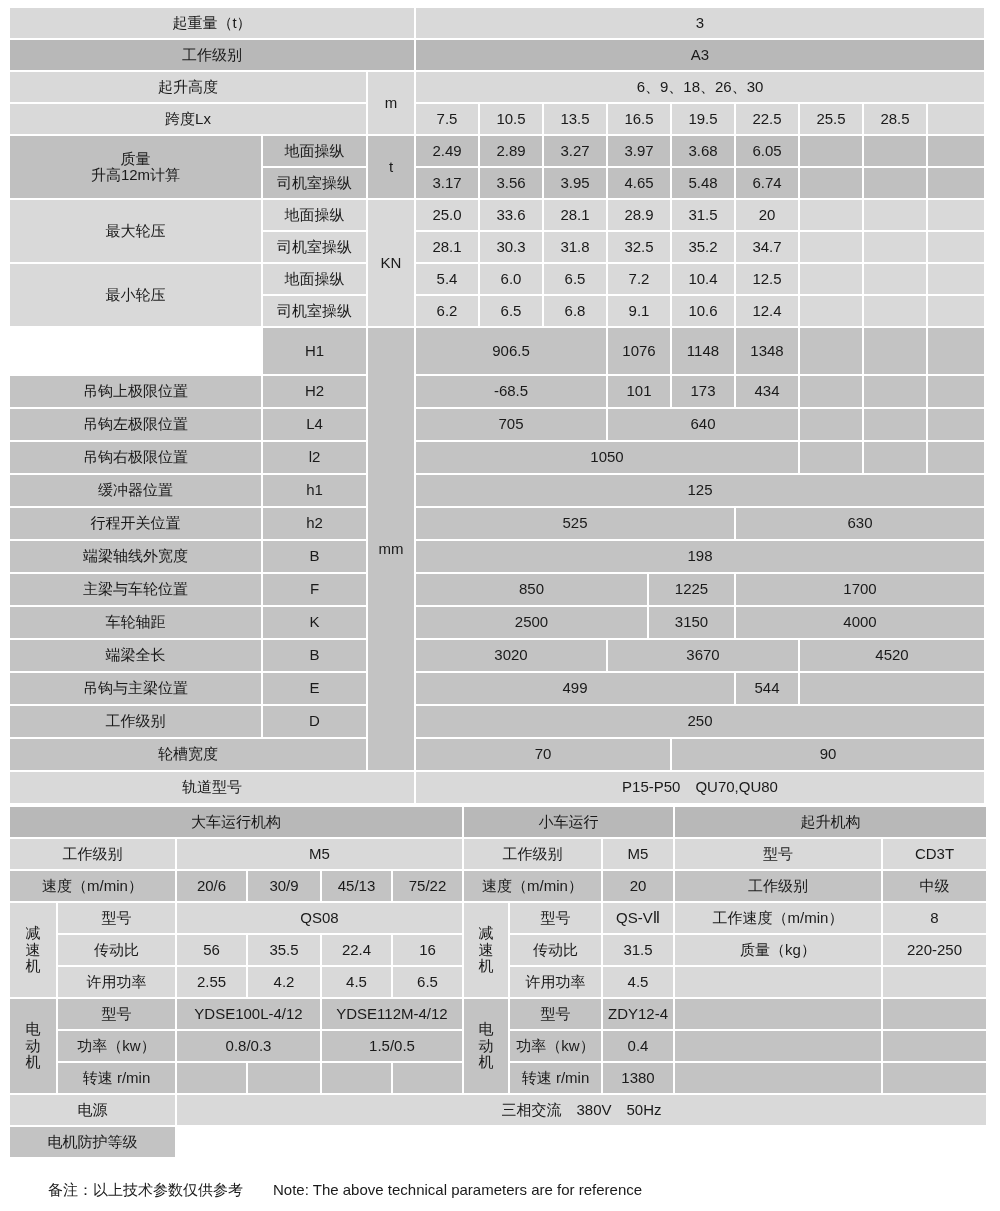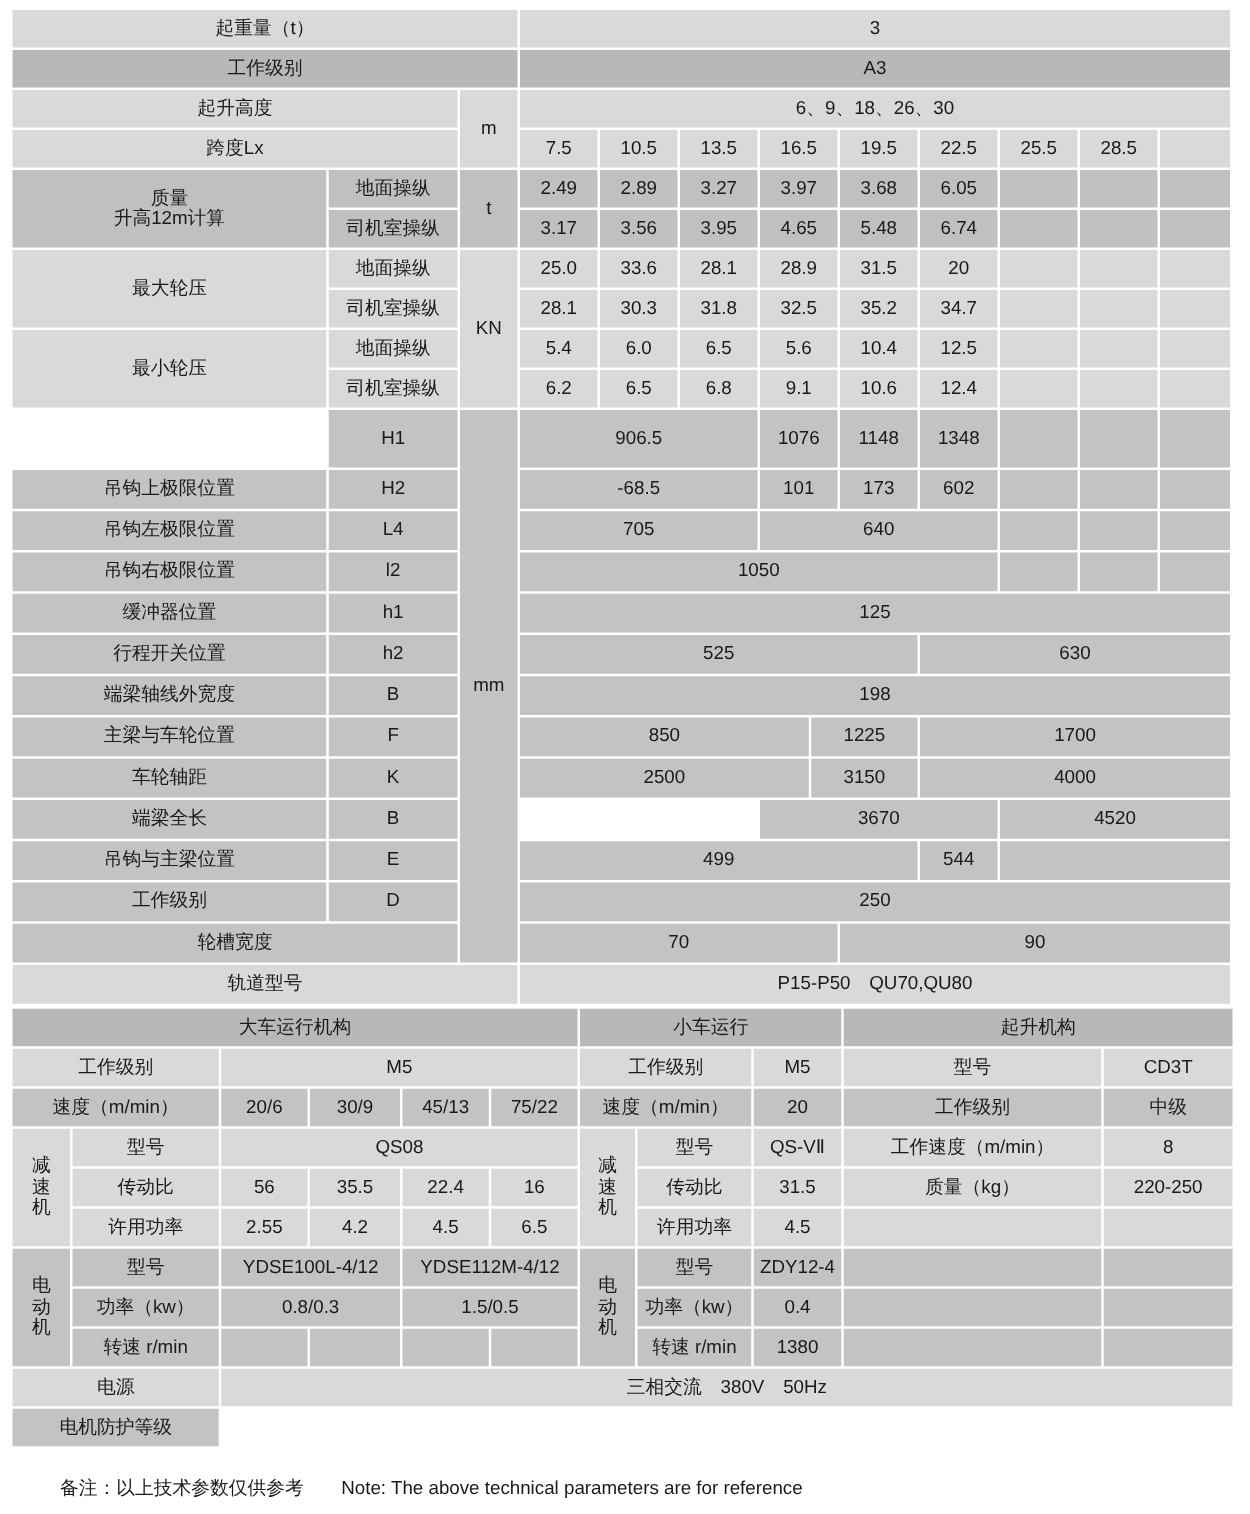--- a/index.html
+++ b/index.html
@@ -94,21 +94,21 @@
     <div class="c lt" style="grid-area:8/10/9/11">34.7</div>
     <div class="c lt" style="grid-area:8/11/9/12"></div>
     <div class="c lt" style="grid-area:8/12/9/13"></div>
     <div class="c lt" style="grid-area:8/13/9/14"></div>
 
     <div class="c lt" style="grid-area:9/1/11/2">最小轮压</div>
     <div class="c lt" style="grid-area:9/2/10/3">地面操纵</div>
     <div class="c lt" style="grid-area:9/4/10/5">5.4</div>
     <div class="c lt" style="grid-area:9/5/10/6">6.0</div>
     <div class="c lt" style="grid-area:9/6/10/7">6.5</div>
-    <div class="c lt" style="grid-area:9/7/10/9">5.6</div>
+    <div class="c lt" style="grid-area:9/7/10/9">7.2</div>
     <div class="c lt" style="grid-area:9/9/10/10">10.4</div>
     <div class="c lt" style="grid-area:9/10/10/11">12.5</div>
     <div class="c lt" style="grid-area:9/11/10/12"></div>
     <div class="c lt" style="grid-area:9/12/10/13"></div>
     <div class="c lt" style="grid-area:9/13/10/14"></div>
     <div class="c lt" style="grid-area:10/2/11/3">司机室操纵</div>
     <div class="c lt" style="grid-area:10/4/11/5">6.2</div>
     <div class="c lt" style="grid-area:10/5/11/6">6.5</div>
     <div class="c lt" style="grid-area:10/6/11/7">6.8</div>
     <div class="c lt" style="grid-area:10/7/11/9">9.1</div>
@@ -126,21 +126,21 @@
     <div class="c dm" style="grid-area:11/10/12/11">1348</div>
     <div class="c dm" style="grid-area:11/11/12/12"></div>
     <div class="c dm" style="grid-area:11/12/12/13"></div>
     <div class="c dm" style="grid-area:11/13/12/14"></div>
 
     <div class="c dm" style="grid-area:12/1/13/2">吊钩上极限位置</div>
     <div class="c dm" style="grid-area:12/2/13/3">H2</div>
     <div class="c dm" style="grid-area:12/4/13/7">-68.5</div>
     <div class="c dm" style="grid-area:12/7/13/9">101</div>
     <div class="c dm" style="grid-area:12/9/13/10">173</div>
-    <div class="c dm" style="grid-area:12/10/13/11">602</div>
+    <div class="c dm" style="grid-area:12/10/13/11">434</div>
     <div class="c dm" style="grid-area:12/11/13/12"></div>
     <div class="c dm" style="grid-area:12/12/13/13"></div>
     <div class="c dm" style="grid-area:12/13/13/14"></div>
 
     <div class="c dm" style="grid-area:13/1/14/2">吊钩左极限位置</div>
     <div class="c dm" style="grid-area:13/2/14/3">L4</div>
     <div class="c dm" style="grid-area:13/4/14/7">705</div>
     <div class="c dm" style="grid-area:13/7/14/11">640</div>
     <div class="c dm" style="grid-area:13/11/14/12"></div>
     <div class="c dm" style="grid-area:13/12/14/13"></div>
@@ -173,20 +173,21 @@
     <div class="c dm" style="grid-area:18/10/19/14">1700</div>
 
     <div class="c dm" style="grid-area:19/1/20/2">车轮轴距</div>
     <div class="c dm" style="grid-area:19/2/20/3">K</div>
     <div class="c dm" style="grid-area:19/4/20/8">2500</div>
     <div class="c dm" style="grid-area:19/8/20/10">3150</div>
     <div class="c dm" style="grid-area:19/10/20/14">4000</div>
 
     <div class="c dm" style="grid-area:20/1/21/2">端梁全长</div>
     <div class="c dm" style="grid-area:20/2/21/3">B</div>
+    <div class="c dm" style="grid-area:20/4/21/7">3020</div>
     <div class="c dm" style="grid-area:20/7/21/11">3670</div>
     <div class="c dm" style="grid-area:20/11/21/14">4520</div>
 
     <div class="c dm" style="grid-area:21/1/22/2">吊钩与主梁位置</div>
     <div class="c dm" style="grid-area:21/2/22/3">E</div>
     <div class="c dm" style="grid-area:21/4/22/10">499</div>
     <div class="c dm" style="grid-area:21/10/22/11">544</div>
     <div class="c dm" style="grid-area:21/11/22/14"></div>
 
     <div class="c dm" style="grid-area:22/1/23/2">工作级别</div>

